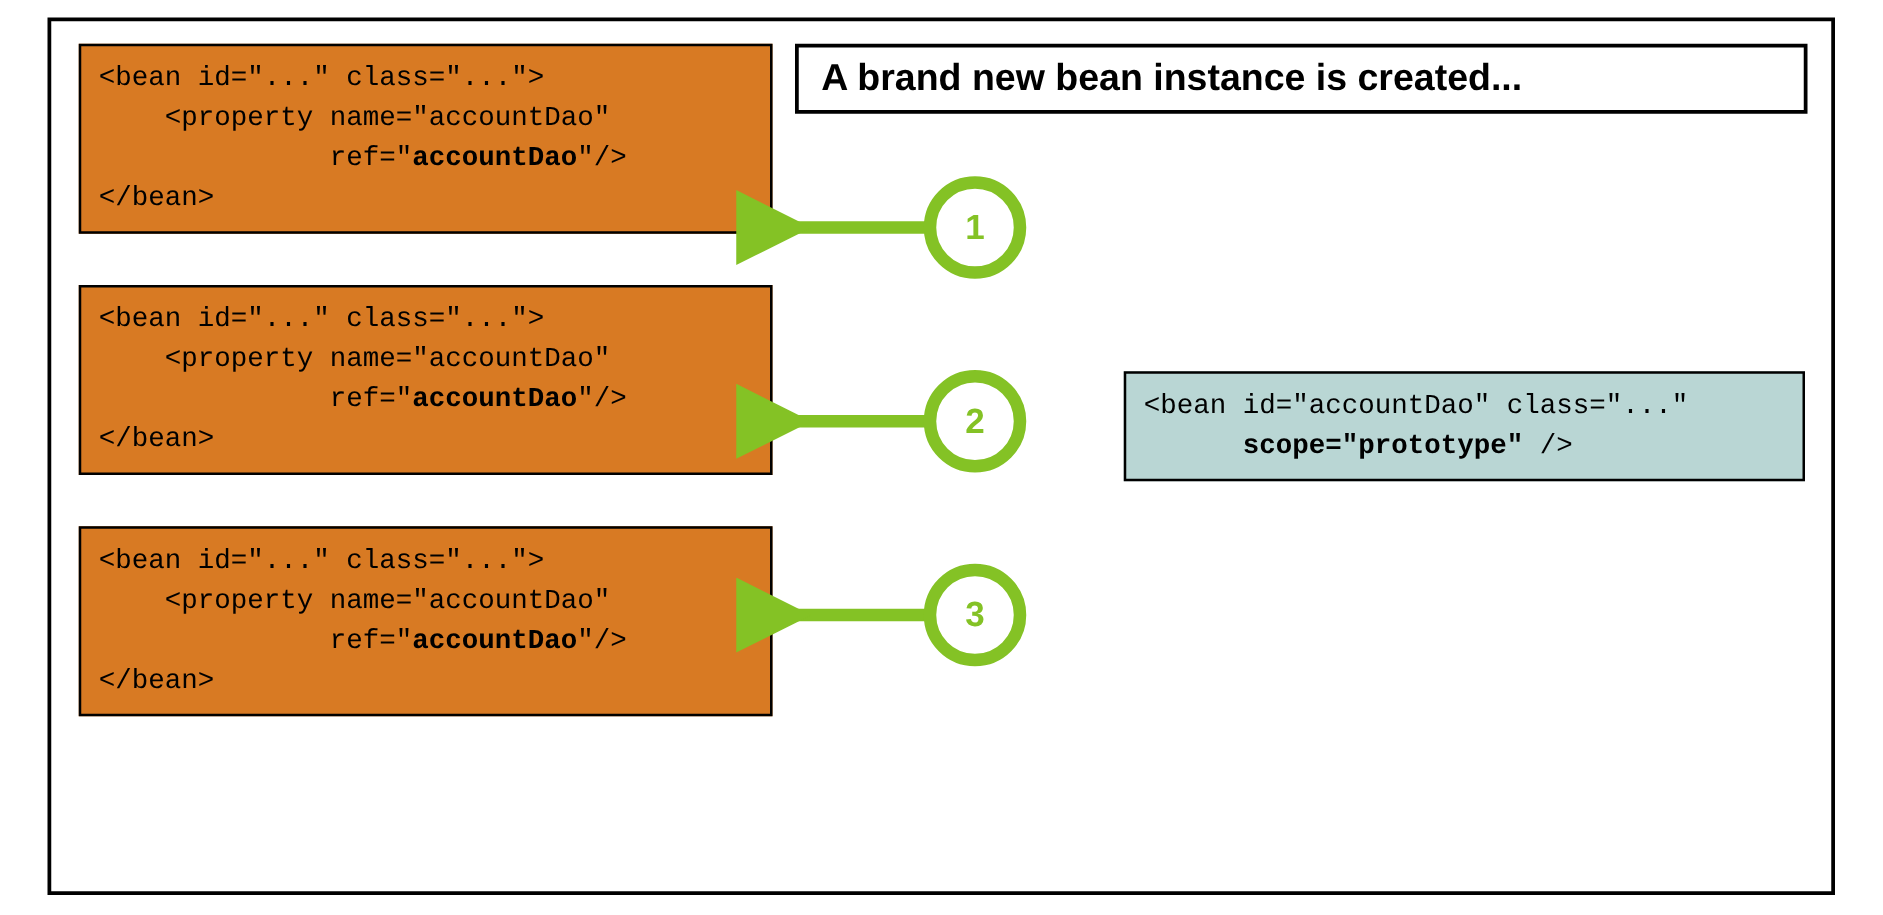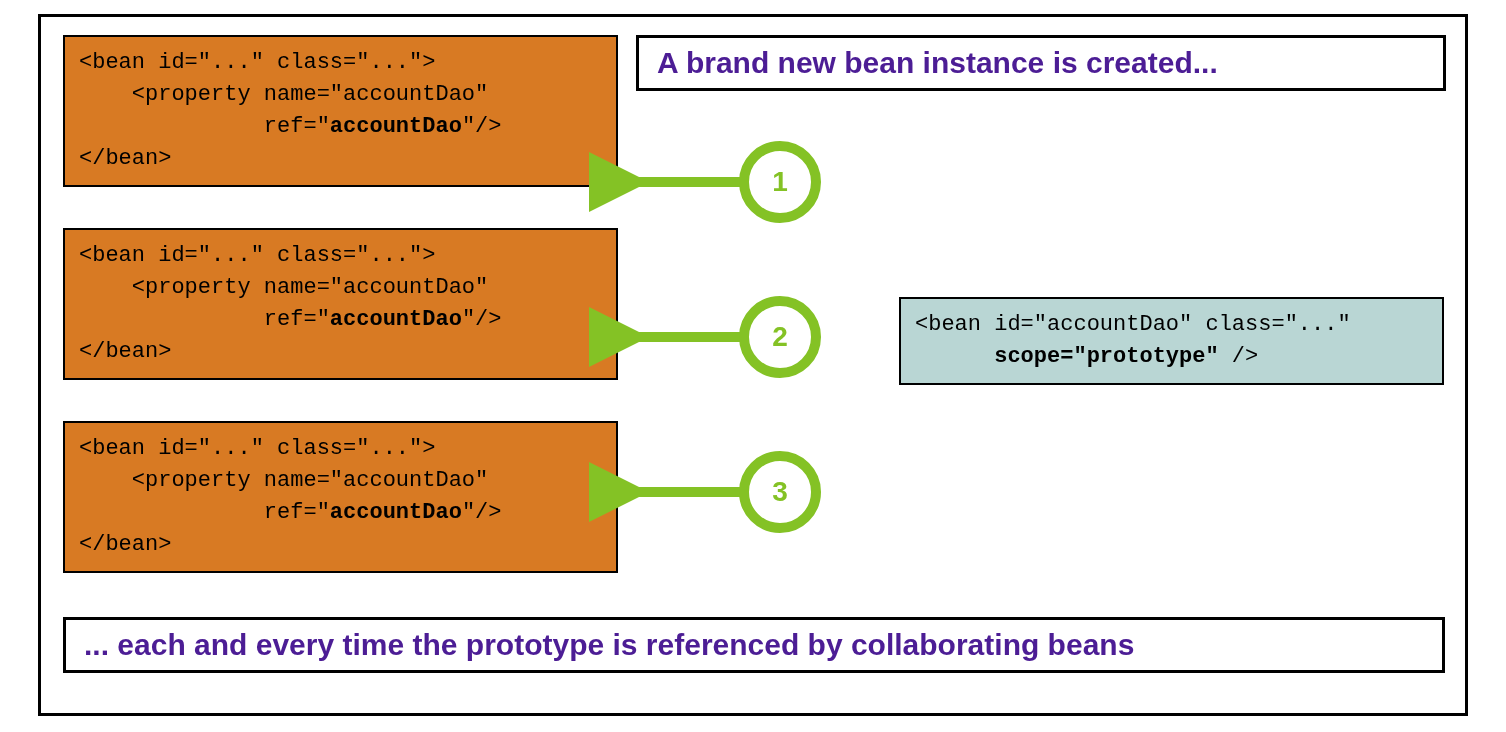--- a/index.html
+++ b/index.html
@@ -36,21 +36,21 @@
     color: #000;
   }
   .title-box {
     position: absolute;
     border: 3px solid #000;
     background: #fff;
     font-family: Arial, Helvetica, sans-serif;
     font-weight: bold;
     font-size: 30px;
     padding: 8px 18px;
-    color: #4c1d95;
+    color: #000000;
   }
   .proto-box {
     position: absolute;
     background: #b9d6d4;
     border: 2px solid #000;
     font-family: "Courier New", Courier, monospace;
     font-size: 22px;
     line-height: 1.45;
     padding: 10px 14px;
     white-space: pre;
@@ -132,16 +132,15 @@
     <div class="circle" style="left:698px; top:124px;">
       <span>1</span>
     </div>
     <div class="circle" style="left:698px; top:279px;">
       <span>2</span>
     </div>
     <div class="circle" style="left:698px; top:434px;">
       <span>3</span>
     </div>
 
-    <div class="title-box" style="left:22px; top:600px; width:1382px;">... each and every time the prototype is referenced by collaborating beans</div>
 
   </div>
 </div>
 
 </body></html>

